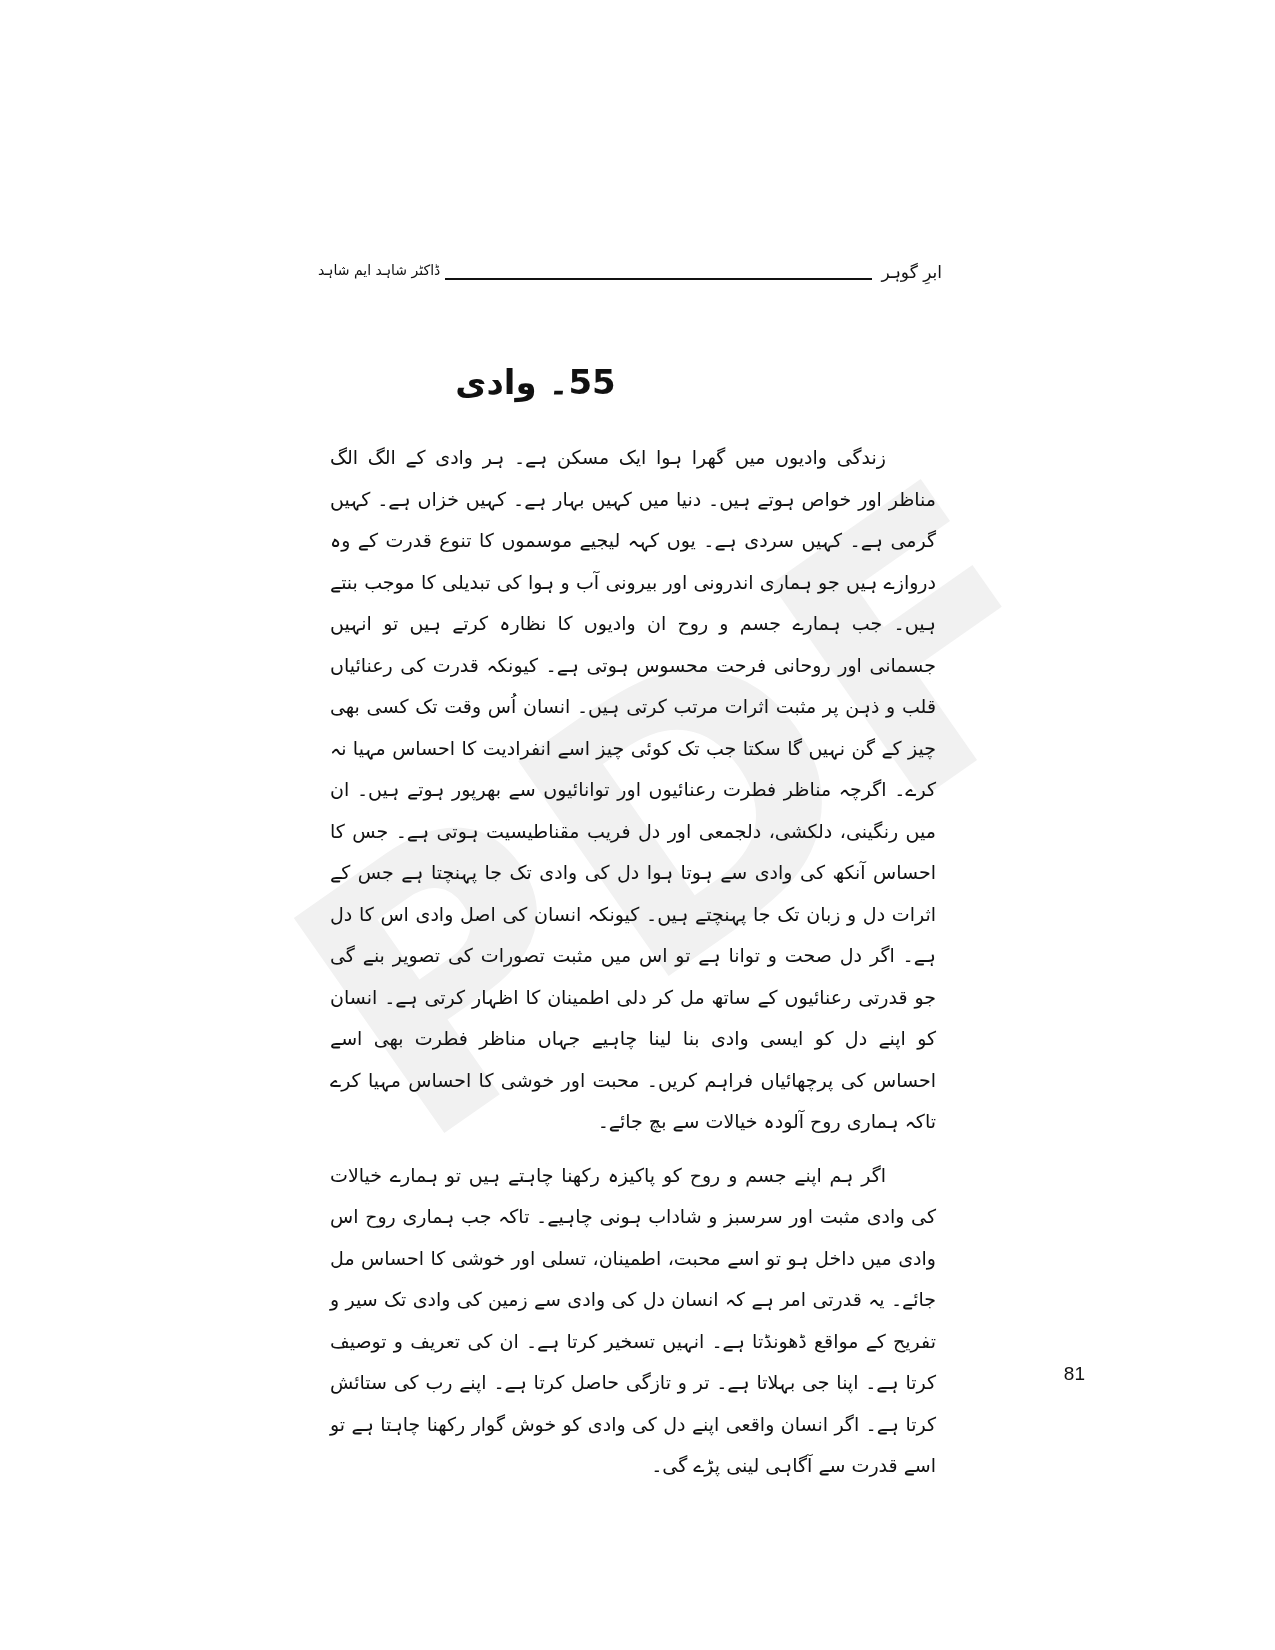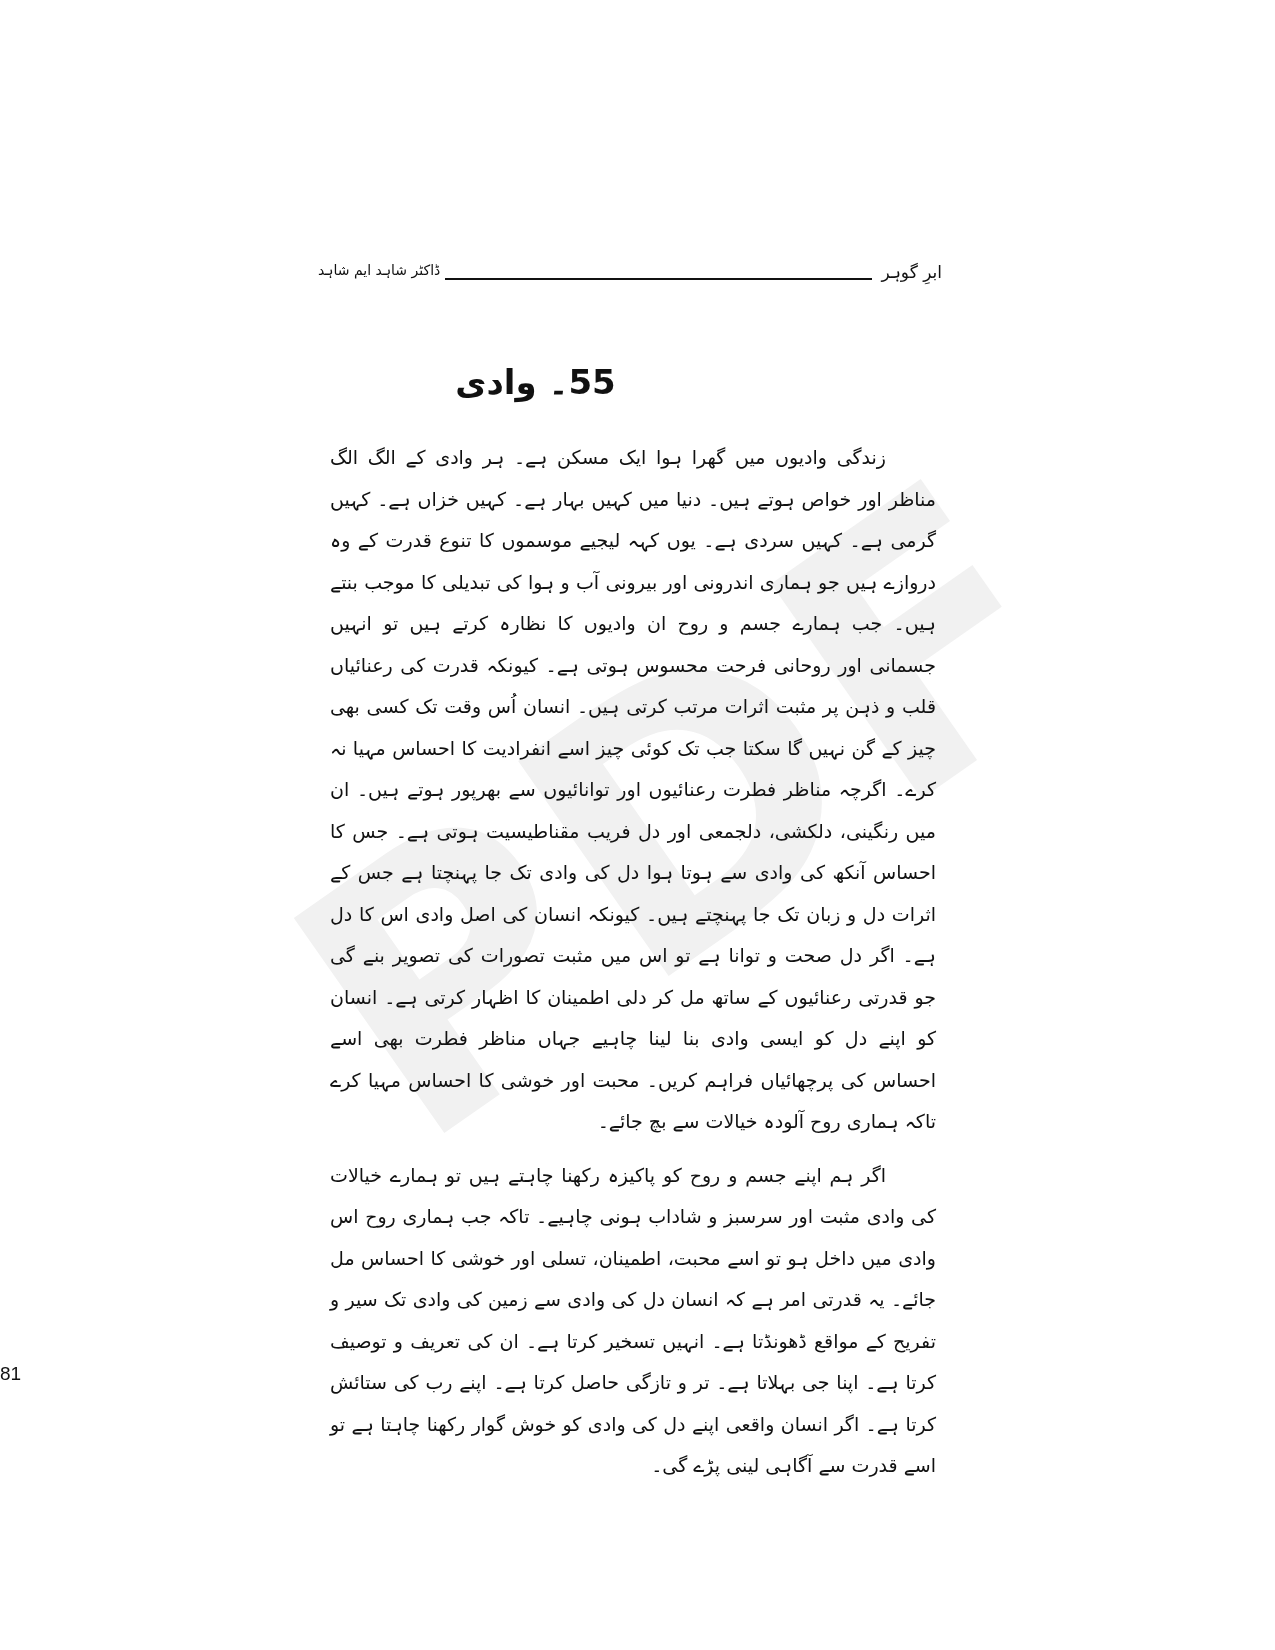--- a/index.html
+++ b/index.html
@@ -11,21 +11,21 @@
   .header .rule { position: absolute; left: 127px; right: 70px; top: 16px; border-top: 2px solid #111; }
   .title { position: absolute; top: 362px; left: 0; width: 1071px; text-align: center;
            font-size: 34px; font-weight: bold; direction: rtl; }
   .watermark { position: absolute; left: 270px; top: 600px; font-size: 360px; font-weight: bold;
                color: #f1f1f1; transform: rotate(-35deg); transform-origin: center; letter-spacing: 10px;
                font-family: "DejaVu Sans", sans-serif; z-index: 0; user-select: none; }
   .body { position: absolute; top: 425px; left: 318px; width: 630px; direction: rtl; text-align: justify;
           font-size: 19px; line-height: 41.5px; z-index: 1; font-family: "DejaVu Sans", sans-serif; }
   .body p { margin: 12px; }
   .body p.para { text-indent: 50px; text-align-last: right; }
-  .pagenum { position: absolute; top: 1363px; left: 0; width: 1085px; text-align: left;
+  .pagenum { position: absolute; top: 1363px; left: 0; width: 1085px; text-align: right;
              font-size: 19px; font-family: "Liberation Sans", sans-serif; }
 </style>
 </head>
 <body>
 
 <div class="watermark">PDF</div>
 
 <div class="header">
   <span class="book">ابرِ گوہر</span>
   <div class="rule"></div>

